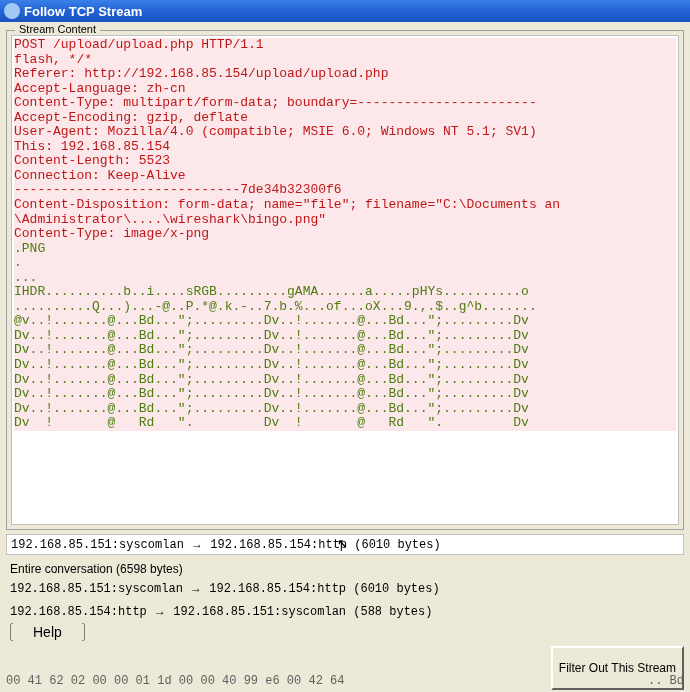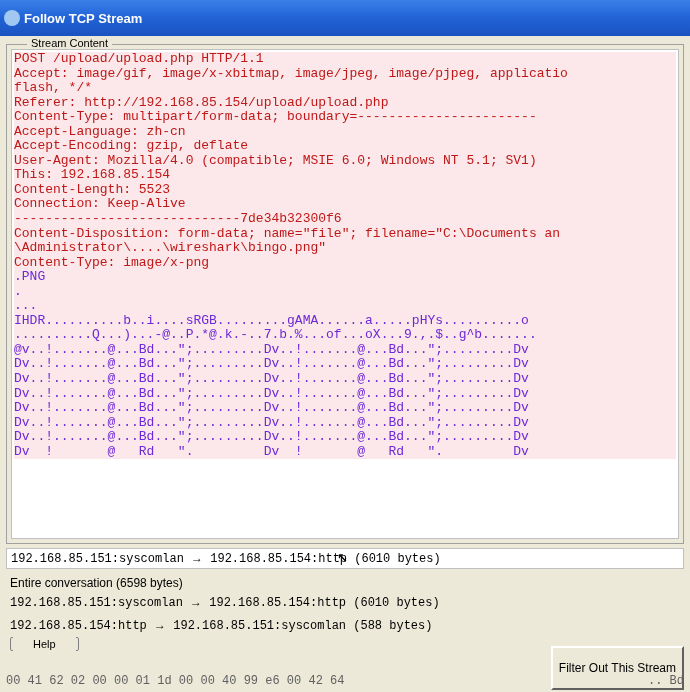--- a/index.html
+++ b/index.html
@@ -6,21 +6,21 @@
     body {
       font-family: "Tahoma", sans-serif;
       font-size: 11px;
       background: #ece9d8;
       width: 690px;
       height: 692px;
       overflow: hidden;
     }
     .titlebar {
       background: linear-gradient(to bottom, #3a80e8 0%, #2162d6 50%, #1a53c0 100%);
-      height: 36px;
+      height: 22px;
       display: flex;
       align-items: center;
       padding: 0 4px;
       color: white;
       font-weight: bold;
       font-size: 13px;
     }
     .titlebar-icon {
       width: 16px;
       height: 16px;
@@ -34,42 +34,42 @@
     }
     .fieldset {
       border: 1px solid #a0a0a0;
       padding: 4px;
       position: relative;
       margin-bottom: 4px;
     }
     .fieldset-legend {
       position: absolute;
       top: -8px;
-      left: 20px;
+      left: 8px;
       background: #ece9d8;
       padding: 0 4px;
       font-size: 11px;
     }
     .stream-content {
       background: #ffffff;
       border: 1px solid #c0c0c0;
       overflow: hidden;
       font-family: "Courier New", monospace;
       font-size: 13px;
       line-height: 1.12;
       padding: 2px;
       height: 490px;
     }
     .http-request {
       color: #c01818;
       background: #fce8ea;
       white-space: pre;
     }
     .binary-data {
-      color: #6d28d9;
+      color: #4d7c0f;
       background: #fce8ea;
       white-space: pre;
     }
     .dropdown-row {
       background: #ffffff;
       border: 1px solid #c0c0c0;
       padding: 2px 4px;
       font-family: "Courier New", monospace;
       font-size: 12px;
       margin-bottom: 4px;
@@ -93,21 +93,21 @@
     .button-row {
       display: flex;
       padding: 2px 4px;
       gap: 8px;
       align-items: center;
     }
     .button-placeholder {
       border: 1px solid #808080;
       background: #ece9d8;
       padding: 2px 20px;
-      font-size: 11px;
+      font-size: 14px;
     }
     .bottom-status {
       font-family: "Courier New", monospace;
       font-size: 12px;
       padding: 2px 6px;
       color: #606060;
       position: absolute;
       bottom: 2px;
       left: 0;
       right: 0;
@@ -134,25 +134,24 @@
   <span class="titlebar-icon"></span>
   <span>Follow TCP Stream</span>
 </div>
 
 <div class="window-body">
   <div class="fieldset">
     <div class="fieldset-legend">Stream Content</div>
 
     <div class="stream-content">
 <div class="http-request">POST /upload/upload.php HTTP/1.1</div>
-<div class="http-request">Accept: image/gif, image/x-xbitmap, image/jpeg, image/pjpeg, applicatio</div>
 <div class="http-request">flash, */*</div>
 <div class="http-request">Referer: http://192.168.85.154/upload/upload.php</div>
+<div class="http-request">Accept-Language: zh-cn</div>
 <div class="http-request">Content-Type: multipart/form-data; boundary=-----------------------</div>
-<div class="http-request">Accept-Language: zh-cn</div>
 <div class="http-request">Accept-Encoding: gzip, deflate</div>
 <div class="http-request">User-Agent: Mozilla/4.0 (compatible; MSIE 6.0; Windows NT 5.1; SV1)</div>
 <div class="http-request">This: 192.168.85.154</div>
 <div class="http-request">Content-Length: 5523</div>
 <div class="http-request">Connection: Keep-Alive</div>
 <div class="http-request"></div>
 <div class="http-request">-----------------------------7de34b32300f6</div>
 <div class="http-request">Content-Disposition: form-data; name="file"; filename="C:\Documents an</div>
 <div class="http-request">\Administrator\....\wireshark\bingo.png"</div>
 <div class="http-request">Content-Type: image/x-png</div>

